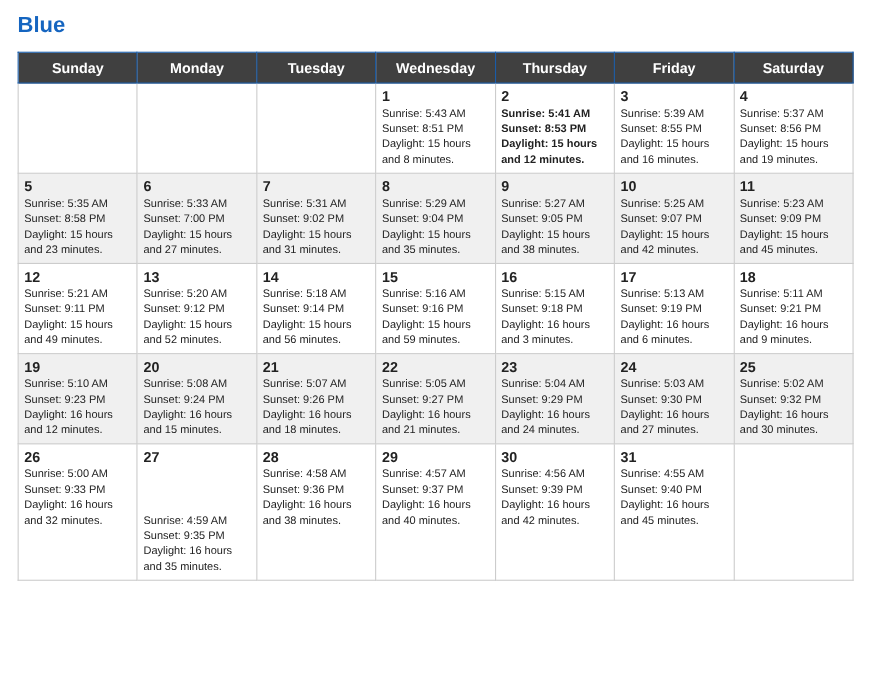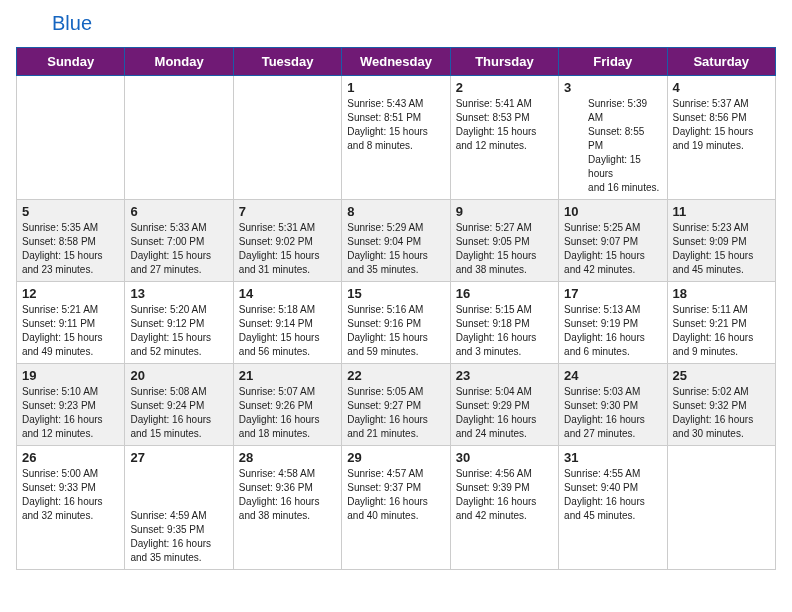--- a/index.html
+++ b/index.html
@@ -37,21 +37,21 @@
     .location-title {
       font-size: 16px;
       color: #444;
     }
     .calendar {
       width: 100%;
       border-collapse: collapse;
       border: 1px solid #ccc;
     }
     .calendar th {
-      background: #701a75;
+      background: #404040;
       color: #fff;
       font-size: 13px;
       font-weight: bold;
       padding: 6px 4px;
       text-align: center;
       border: 1px solid #1a5ca8;
     }
     .calendar td {
       vertical-align: top;
       border: 1px solid #ccc;
@@ -81,21 +81,21 @@
     }
     
     .week-even td { background: #f0f0f0 !important; }
     .week-odd td { background: #fff !important; }
   </style>
 </head>
 <body>
 
 <div class="header">
   <div class="logo">
-    <span style="font-size:20px;font-weight:normal;color:#1565c0;margin-top:-4px;margin-left:36px;">Blue</span>
+    <span style="font-size:20px;font-weight:bold;color:#1565c0;margin-top:-4px;">Blue</span>
   </div>
   <div class="title-area">
     <div class="month-title"></div>
     <div class="location-title"></div>
   </div>
 </div>
 
 <table class="calendar">
   <thead>
     <tr>
@@ -115,28 +115,28 @@
         <td></td>
         <td>
           <span class="day-number">1</span>
           <div class="day-info" style="white-space: pre-line;">Sunrise: 5:43 AM
 Sunset: 8:51 PM
 Daylight: 15 hours
 and 8 minutes.</div>
         </td>
         <td>
           <span class="day-number">2</span>
-          <div class="day-info" style="white-space: pre-line;">Sunrise: 5:41 AM
+          <div class="day-info" style="white-space: pre-line; font-weight: bold;">Sunrise: 5:41 AM
 Sunset: 8:53 PM
 Daylight: 15 hours
 and 12 minutes.</div>
         </td>
         <td>
           <span class="day-number">3</span>
-          <div class="day-info" style="white-space: pre-line; margin-left: 24px;">Sunrise: 5:39 AM
+          <div class="day-info" style="white-space: pre-line;">Sunrise: 5:39 AM
 Sunset: 8:55 PM
 Daylight: 15 hours
 and 16 minutes.</div>
         </td>
         <td>
           <span class="day-number">4</span>
           <div class="day-info" style="white-space: pre-line;">Sunrise: 5:37 AM
 Sunset: 8:56 PM
 Daylight: 15 hours
 and 19 minutes.</div>

